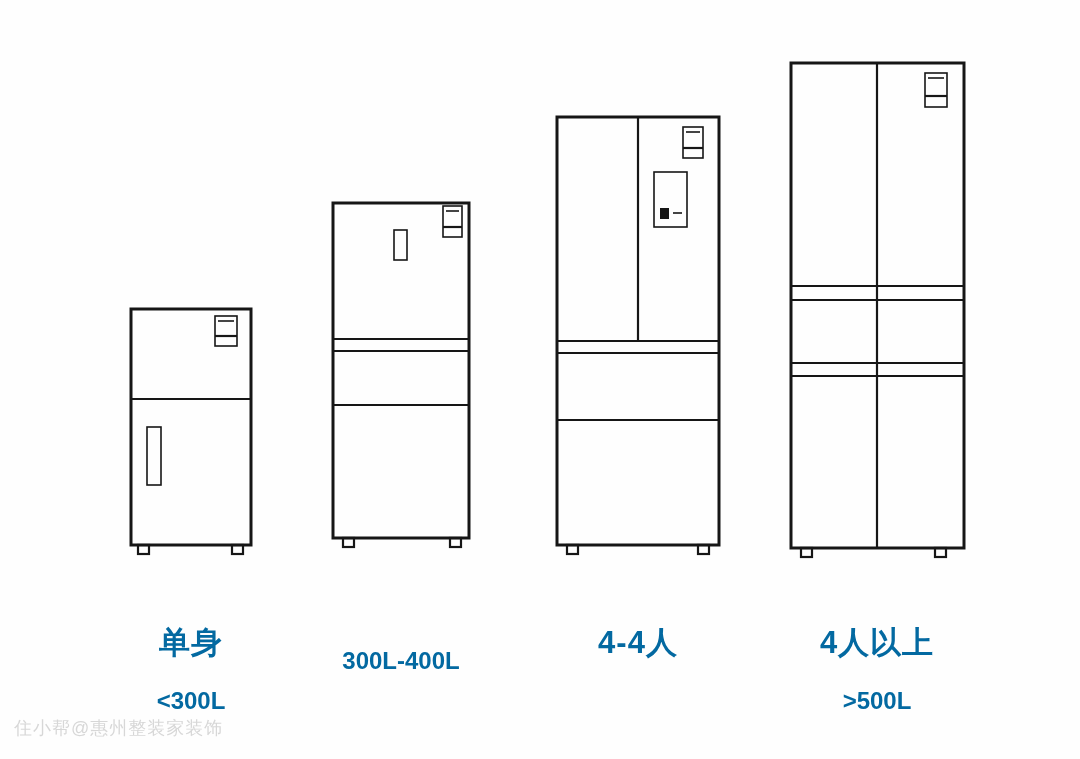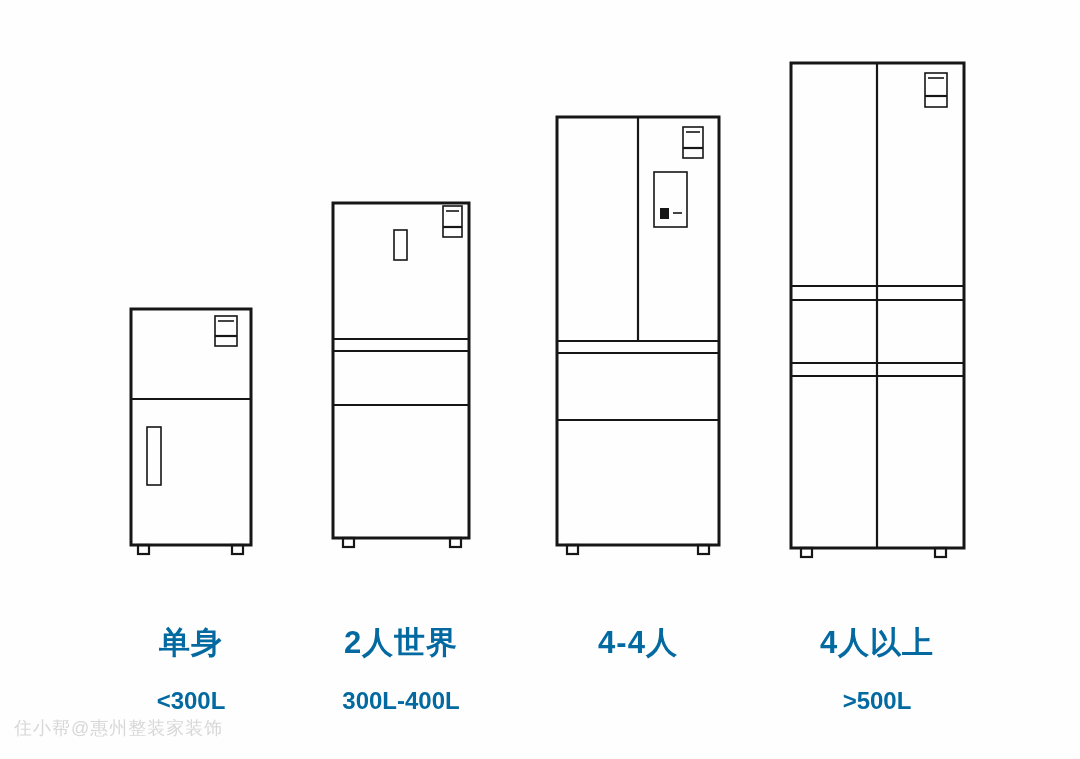--- a/index.html
+++ b/index.html
@@ -141,21 +141,20 @@
       <rect class="fridge-line" x="935" y="548" width="11" height="9"></rect>
     </g>
   </svg>
 
   <div class="label-col" style="left:191px">
     <div class="label-name">单身</div>
     <div class="label-capacity">&lt;300L</div>
   </div>
 
   <div class="label-col" style="left:401px">
-    <div class="label-name">2人世界</div>
     <div class="label-capacity">300L-400L</div>
   </div>
 
   <div class="label-col" style="left:638px">
     <div class="label-name">4-4人</div>
   </div>
 
   <div class="label-col" style="left:877px">
     <div class="label-name">4人以上</div>
     <div class="label-capacity">&gt;500L</div>

